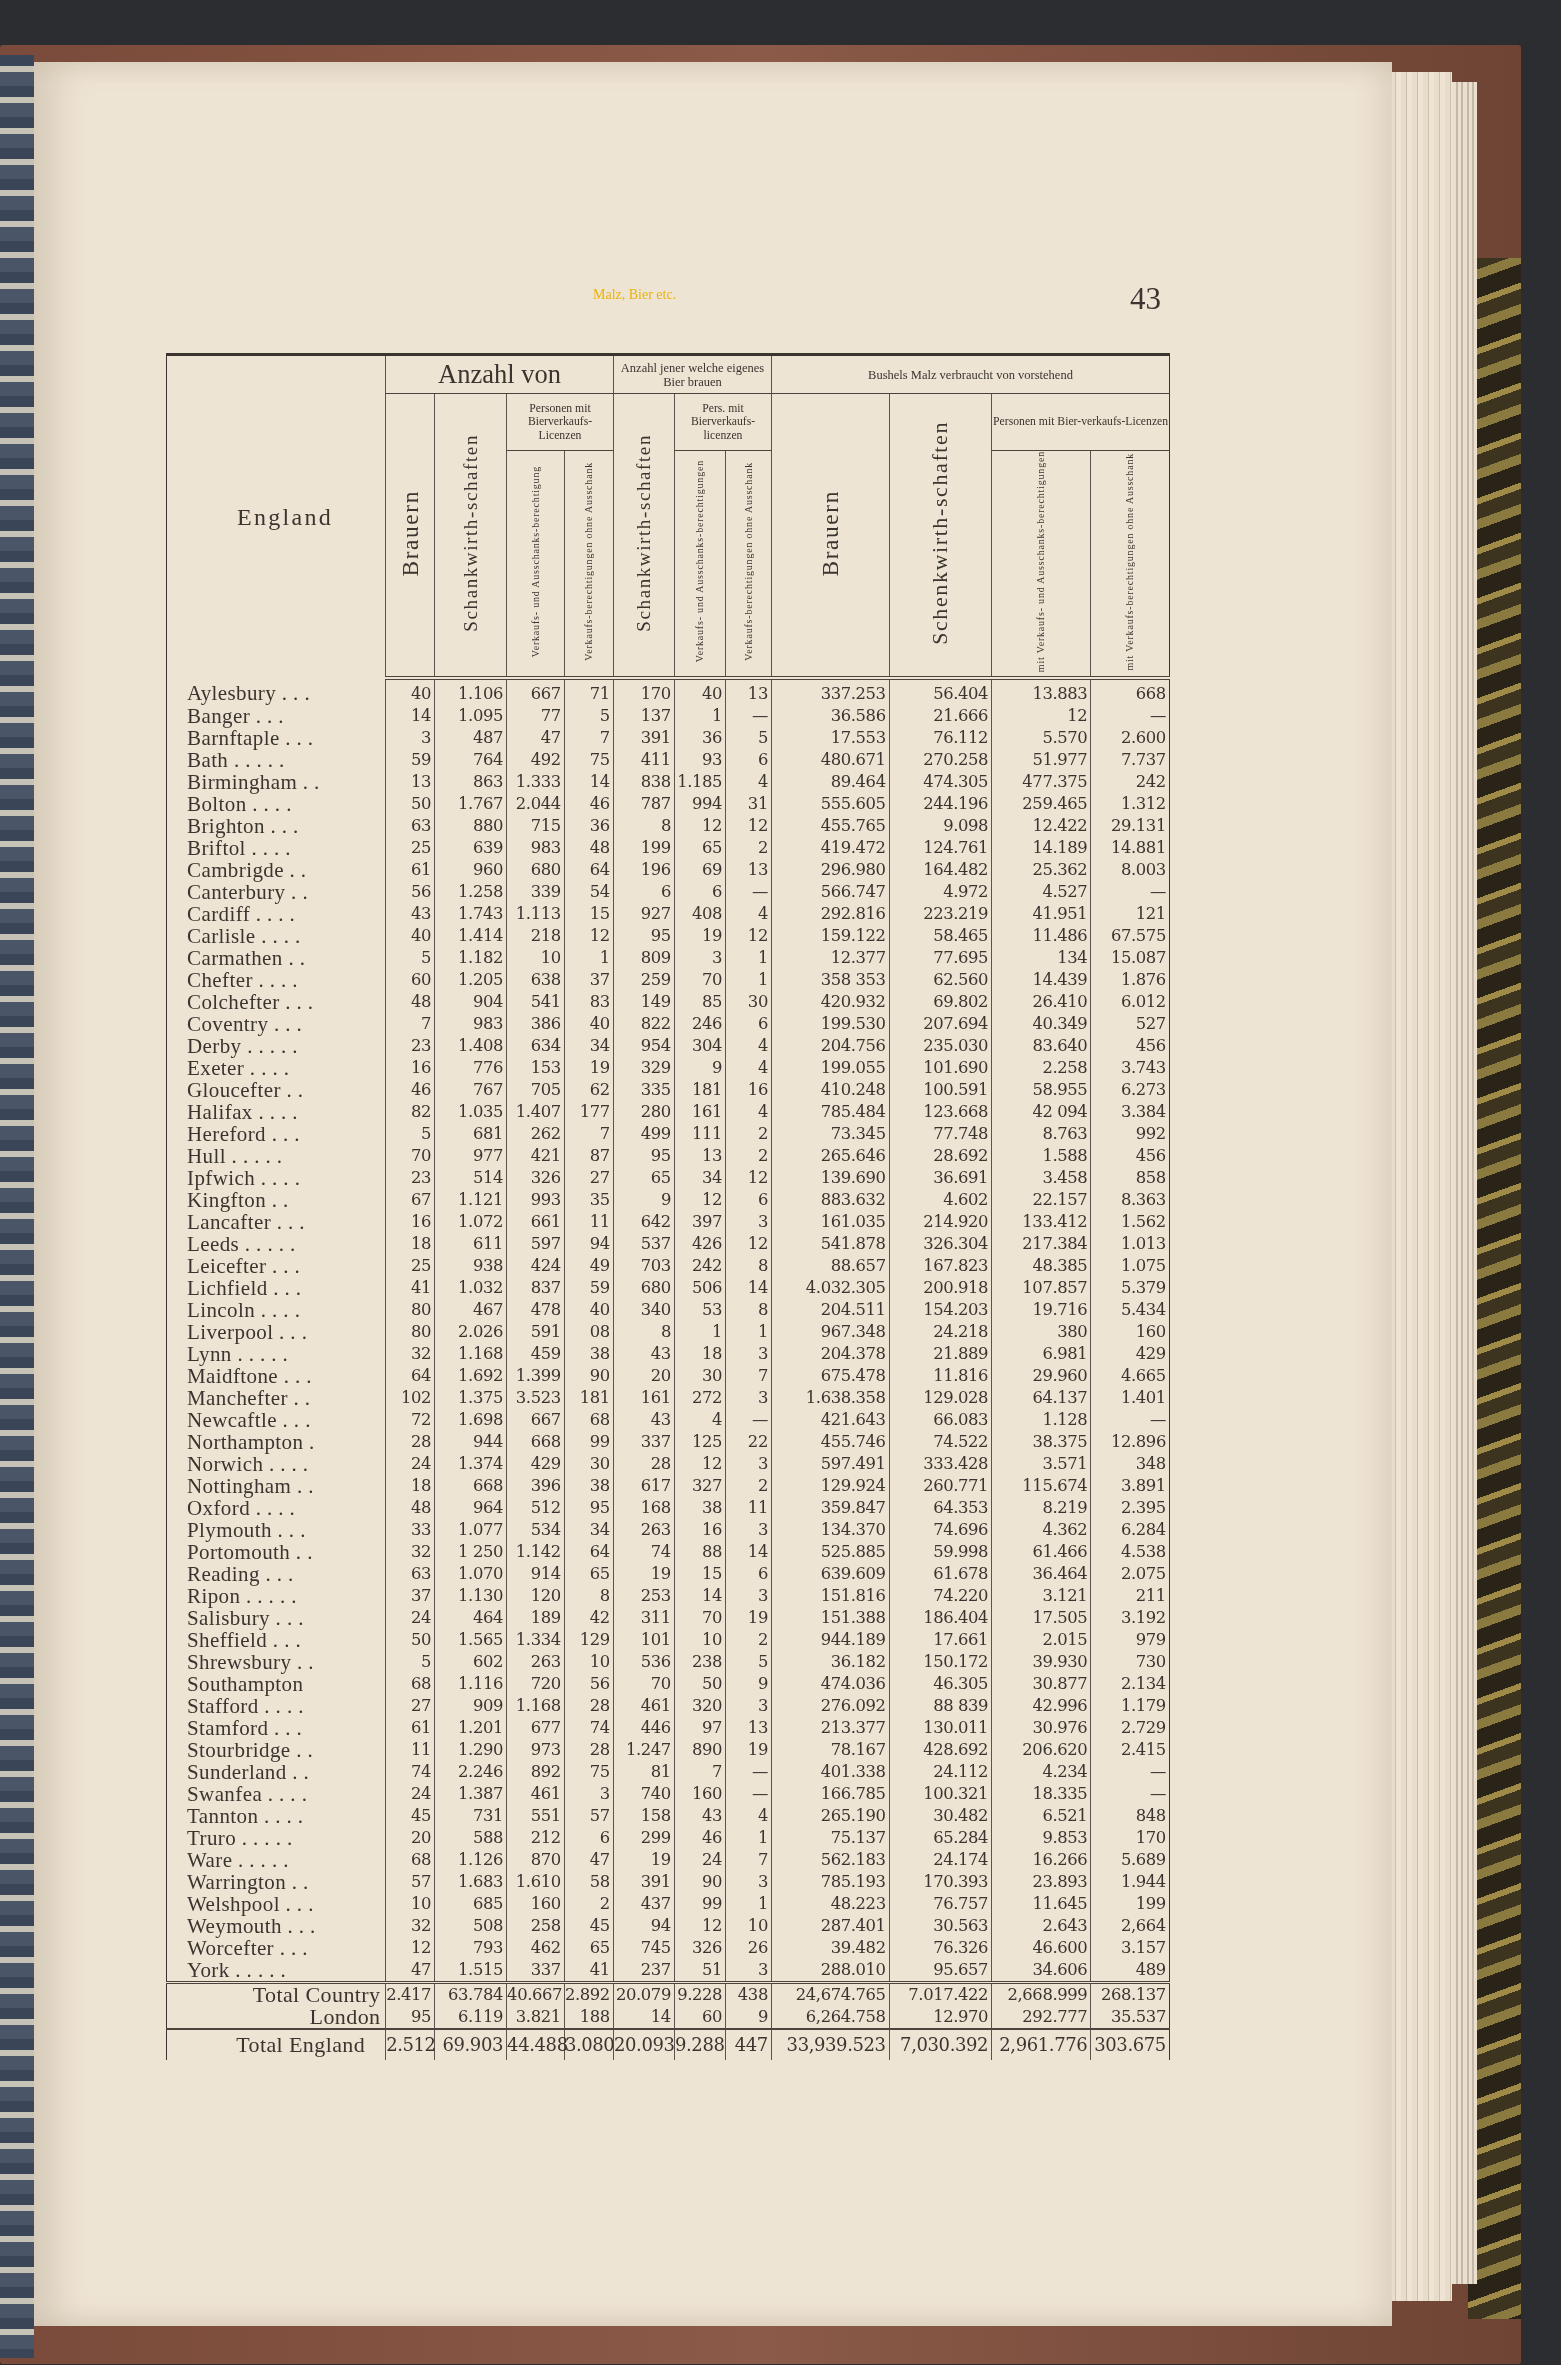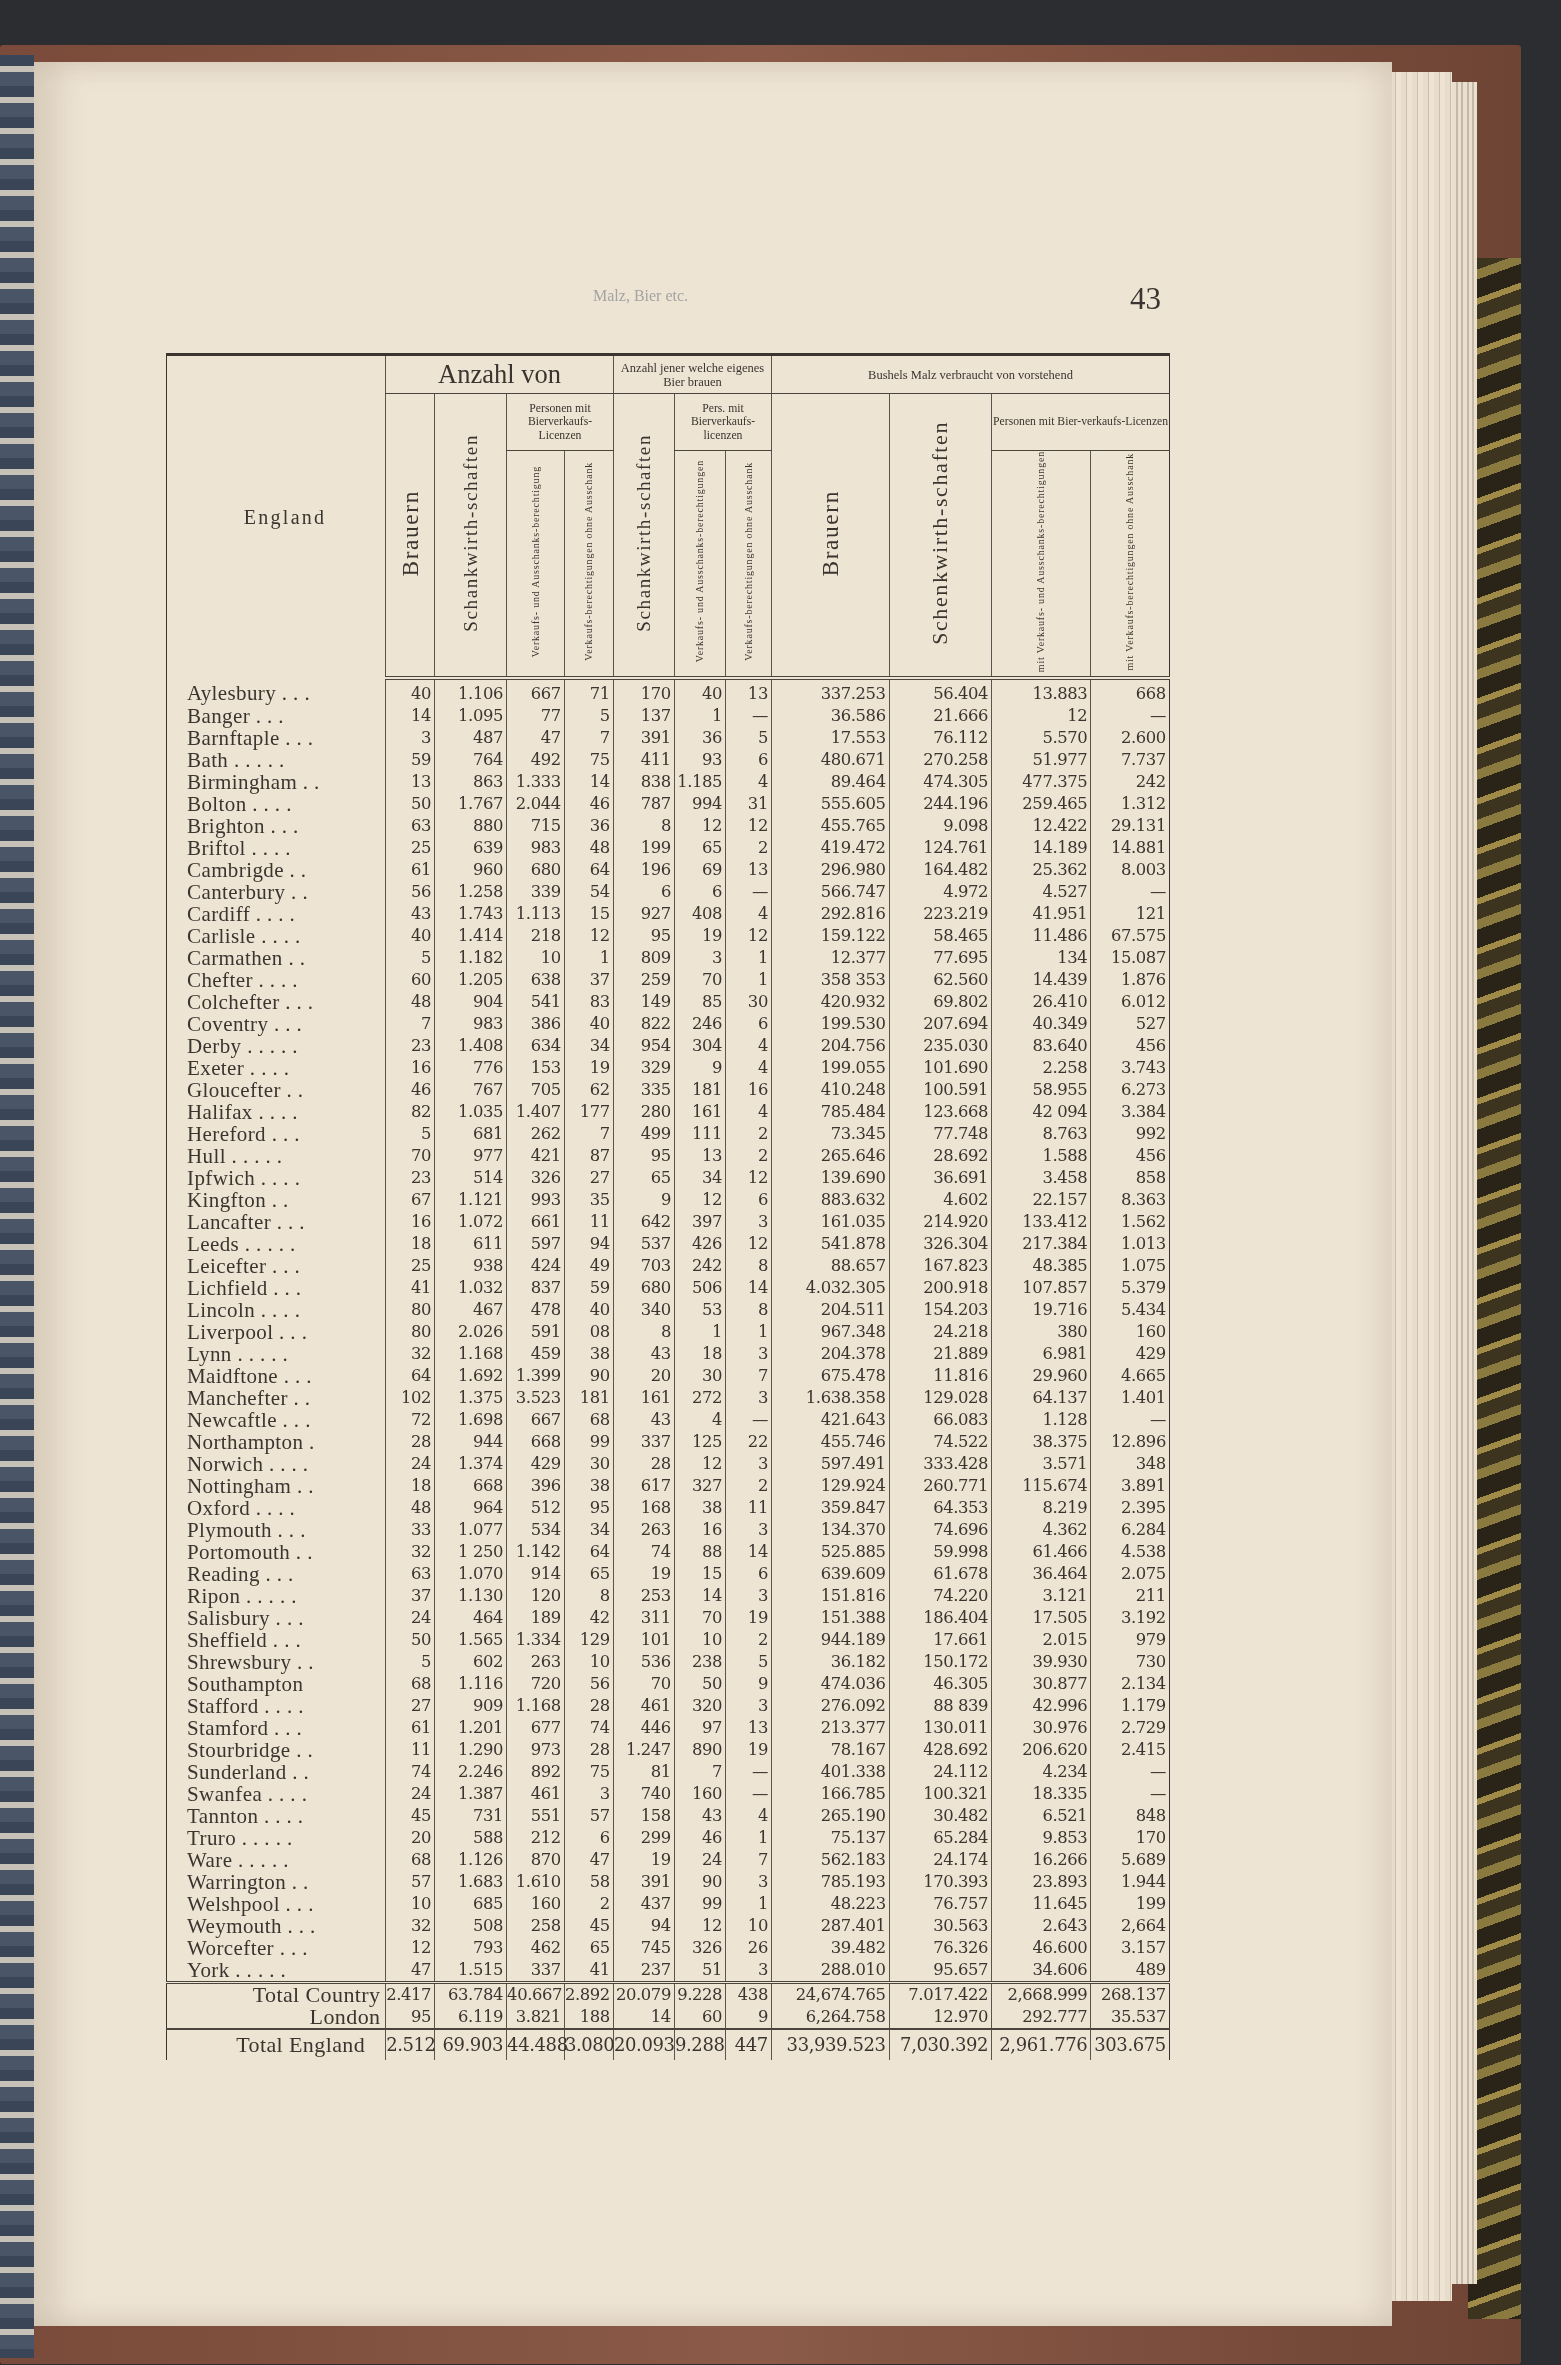--- a/index.html
+++ b/index.html
@@ -28,21 +28,21 @@
   .page-stack2 {
     position:absolute; left:1452px; top:82px; width:25px; height:2202px;
     background:repeating-linear-gradient(90deg,#ebe0cf 0 3.9px,#c4b8a6 3.9px 5.5px);
   }
   .page {
     position:absolute; left:34px; top:62px; width:1358px; height:2264px;
     background:#eee4d4;
     box-shadow:inset -15.6px 0 23.4px rgba(120,100,70,0.12), inset 23.4px 0 31px rgba(120,100,70,0.18);
   }
   .running-head {
-    position:absolute; top:287px; left:593px; font-size:16px; color:#a3a3a3;
+    position:absolute; top:287px; left:593px; font-size:14px; color:#eab308;
     font-family:"Liberation Serif", serif;
   }
   .page-number {
     position:absolute; top:281px; left:1130px; font-size:31px; color:#3a3530;
     font-family:"Liberation Serif", serif;
   }
   .table-wrap {
     position:absolute; left:166px; top:353px; width:1004px;
   }
   table {
@@ -57,21 +57,21 @@
   thead tr:first-child th { border-top:3.1px solid #3a352f; }
   .group-head { font-size:26.5px; height:37px; border-bottom:1.6px solid #4a443c;font-family:Liberation Serif, serif; }
   .group-head.small { font-size:12.5px; line-height:14px; }
   .sub-head { font-size:11.7px; line-height:13.3px; border-bottom:1.6px solid #4a443c; height:56px; }
   .vert {
     writing-mode:vertical-rl; transform:rotate(180deg);
     display:inline-block; white-space:pre; letter-spacing:1.6px;
   }
   .vert.big { font-size:23.4px; }
   .vert.small { font-size:10px; line-height:11.7px; letter-spacing:0.8px; }
-  .country-head { font-size:20px; letter-spacing:2.3px; border-left:1.6px solid #3a352f;padding-left:18px; }
+  .country-head { font-size:24px; letter-spacing:2.3px; border-left:1.6px solid #3a352f;padding-left:18px; }
   thead tr.last th { border-bottom:4.7px double #4a443c; height:195px; }
   tbody td {
     font-size:19.5px; height:22px; line-height:22px; text-align:right;
     border-left:0.8px solid #5a544c; padding-right:3.1px; white-space:nowrap;
     font-family:"DejaVu Serif", serif; font-size:16.4px; letter-spacing:-0.4px;
   }
   tbody td.name {
     text-align:left; padding-left:20px; font-family:"Liberation Serif", serif;
     font-size:21px; letter-spacing:0.4px; border-left:1.6px solid #3a352f;
   }

